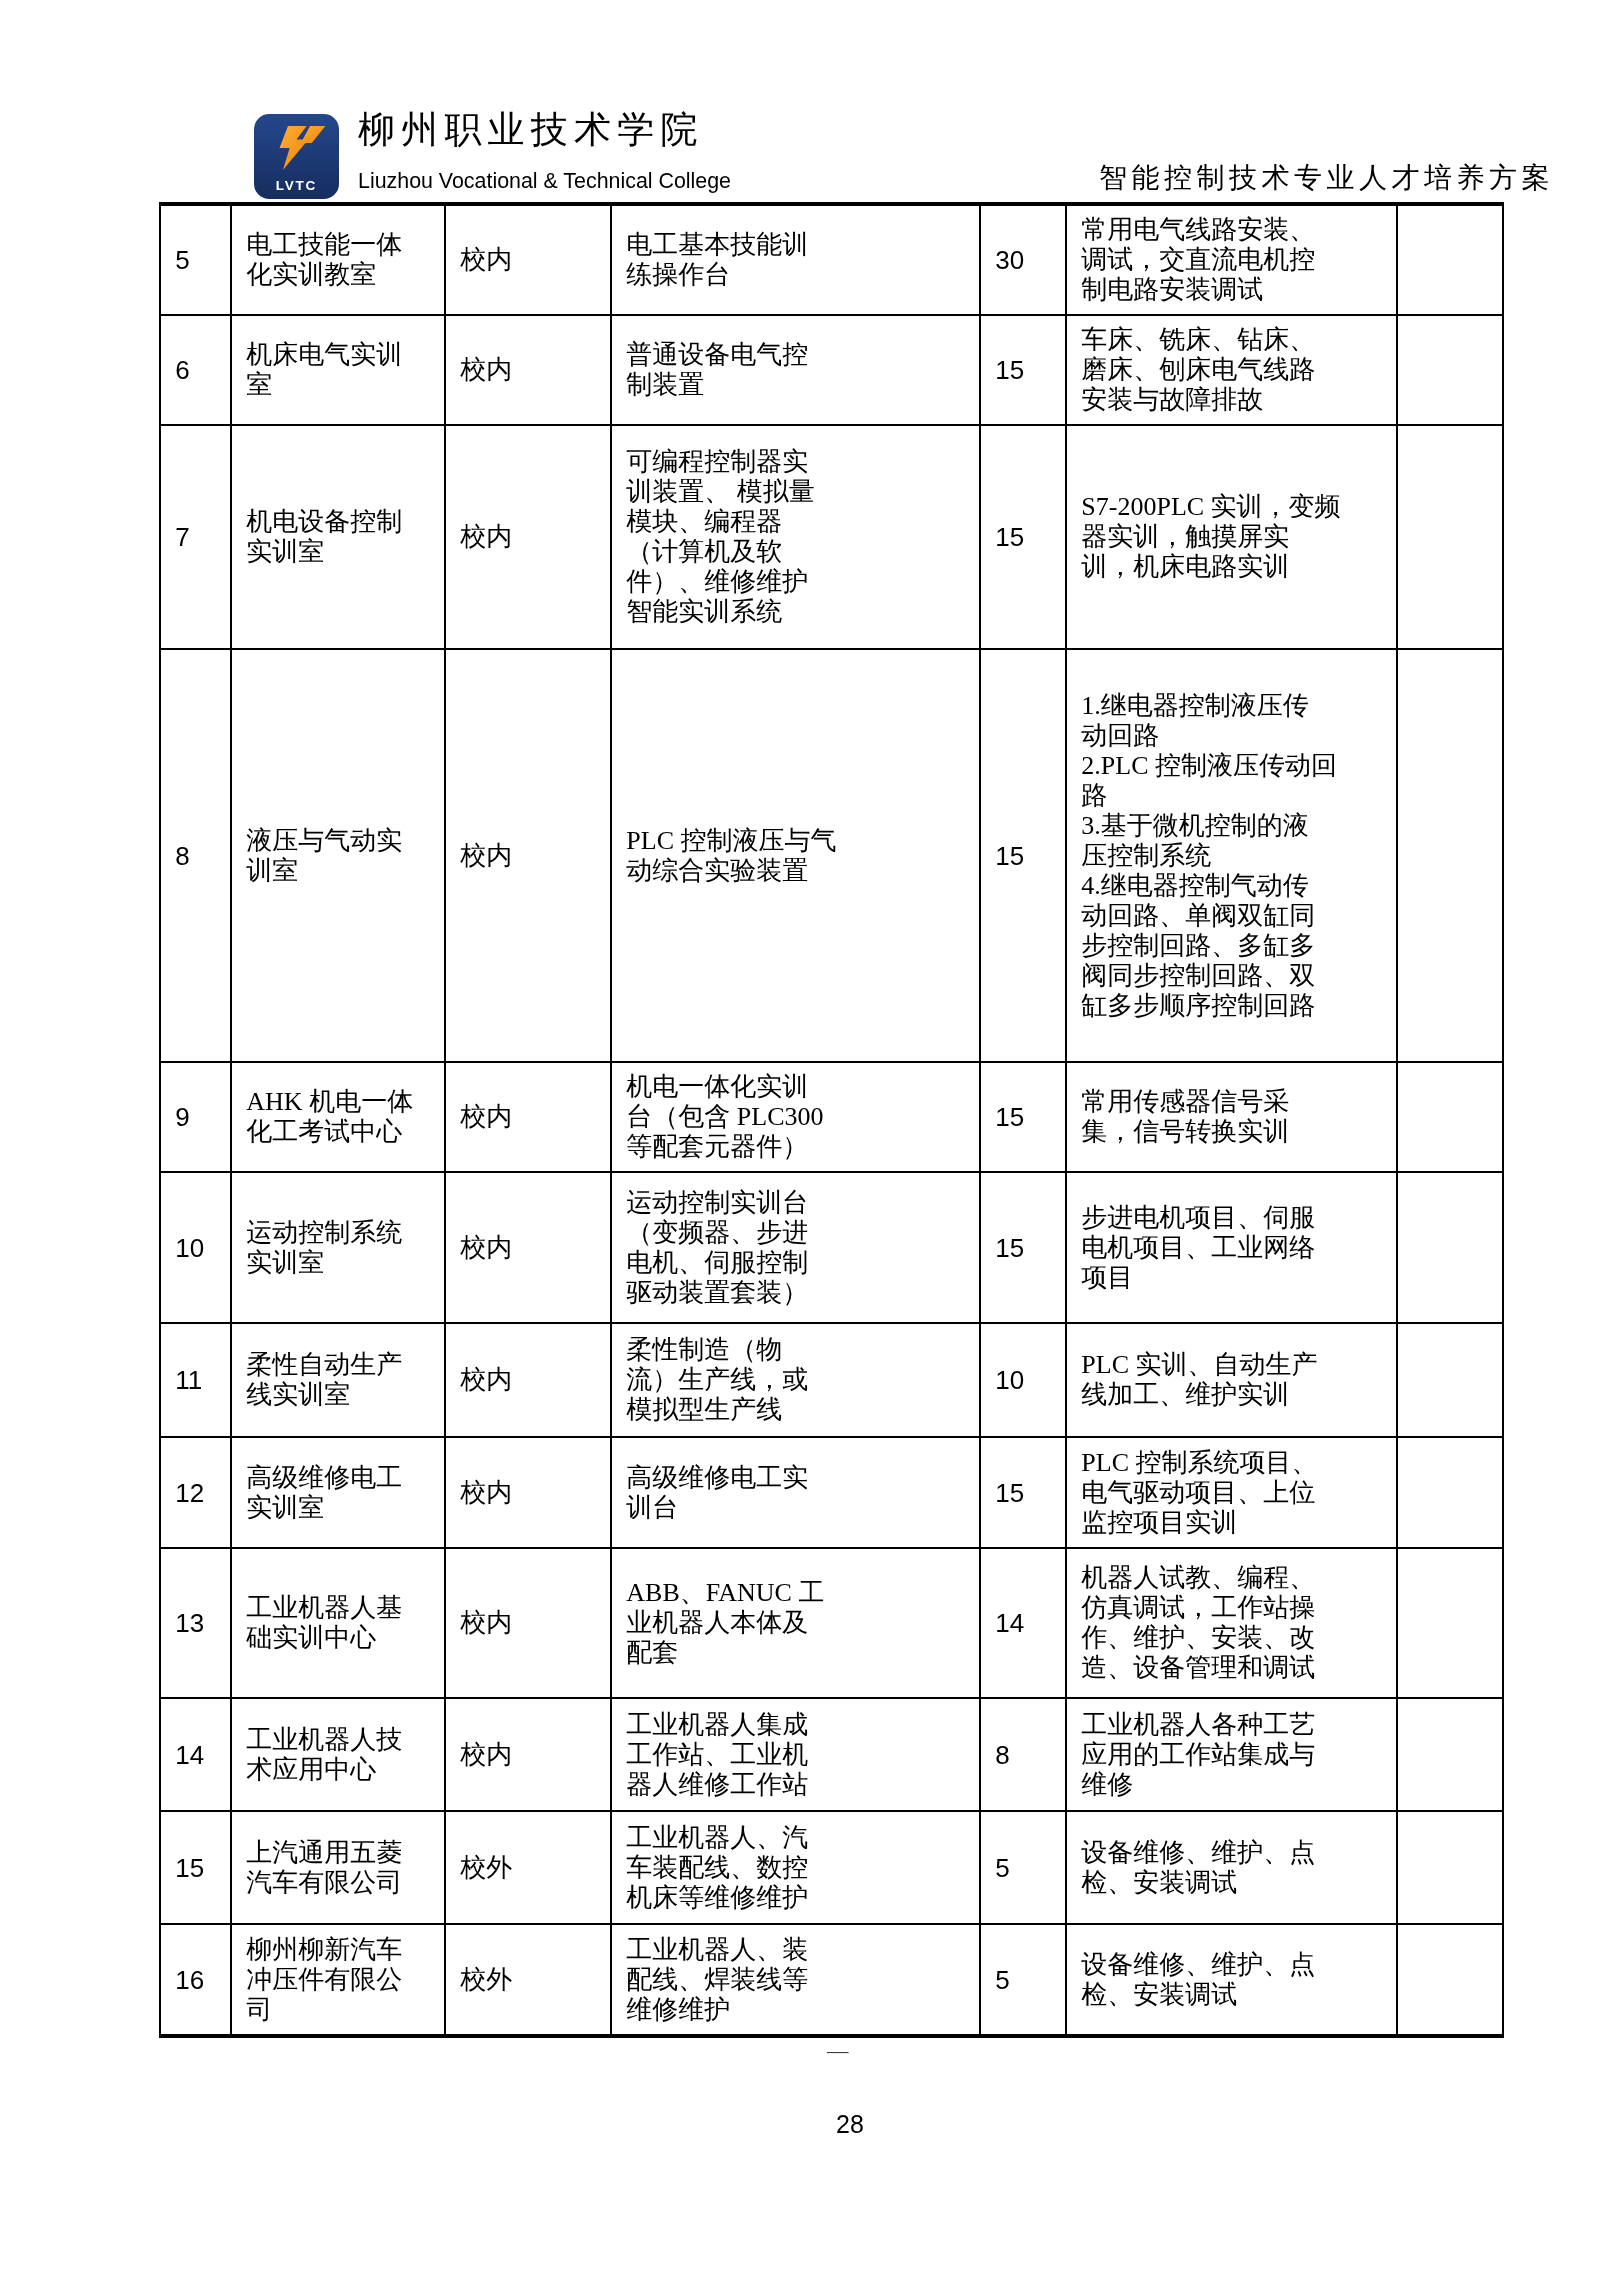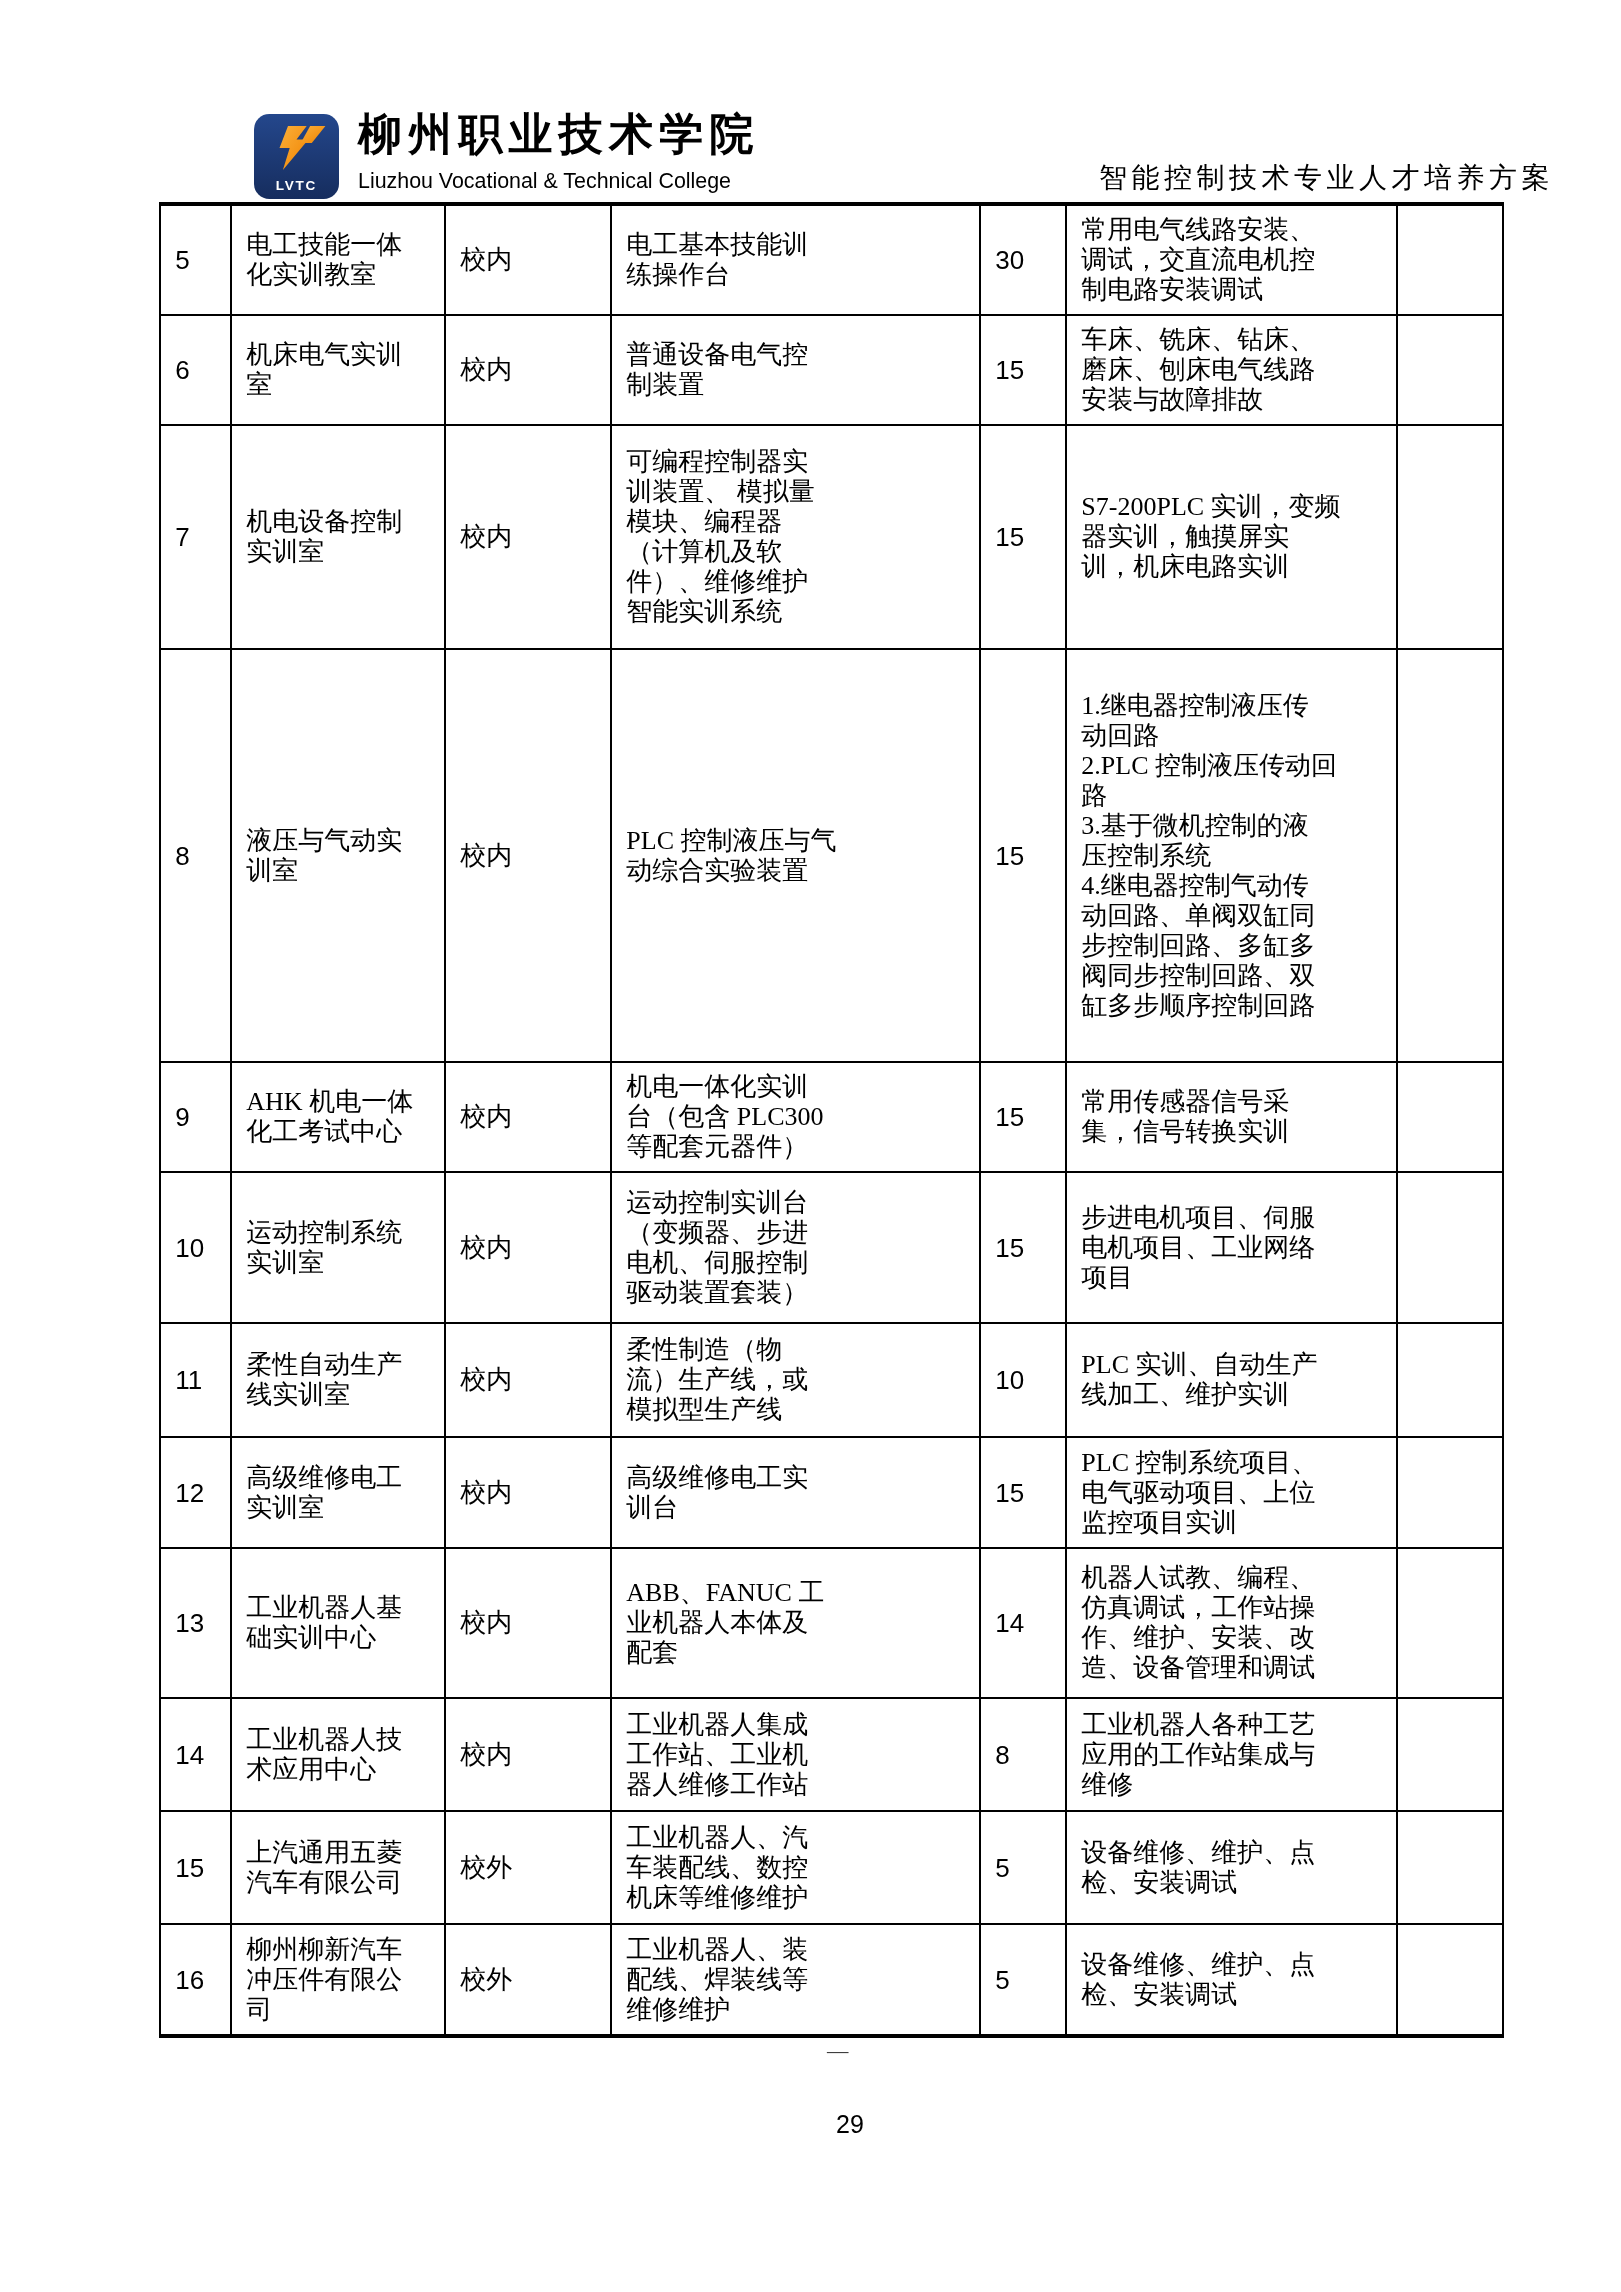--- a/index.html
+++ b/index.html
@@ -1,21 +1,21 @@
 <!DOCTYPE html>
 <html style="font-size:14.3px"><head>
 <meta charset="utf-8">
 <style>
   html,body{margin:0;padding:0;background:#e8e8e8;}
   .page{position:relative;width:1622px;height:2293px;background:#ffffff;margin:0 auto;
         font-family:"Liberation Serif","DejaVu Serif",serif;color:#000;overflow:hidden;}
 
   
   .hdr-logo{position:absolute;left:254px;top:114px;width:85px;height:107px;}
-  .college-cn{position:absolute;left:358px;top:105px;font-size:44px;font-weight:700;
+  .college-cn{position:absolute;left:358px;top:105px;font-size:37px;font-weight:400;
               letter-spacing:6.2px;white-space:nowrap;text-align:center;}
   .college-en{position:absolute;left:358px;top:169px;font-size:21.4px;color:#000000;
               font-family:"Liberation Sans","DejaVu Sans",sans-serif;white-space:nowrap;}
   .doc-title{position:absolute;right:68px;top:159px;font-size:28px;letter-spacing:4.5px;
              white-space:nowrap;}
 
   
   table.facilities{position:absolute;left:159px;top:202px;border-collapse:collapse;
                    table-layout:fixed;border-top:4.5px solid #000;border-bottom:4.5px solid #000;
                    border-left:2.7px solid #000;border-right:2.7px solid #000;}
@@ -243,15 +243,15 @@
 维修维护</td>
           <td class="c-count num">5</td>
           <td class="c-content">设备维修、维护、点
 检、安装调试</td>
           <td class="c-empty"></td>
         </tr>
       </tbody>
   </table>
 
   <div class="table-dash">—</div>
-  <div class="page-number">29</div>
+  <div class="page-number">28</div>
 </div>
 
 
 </body></html>

